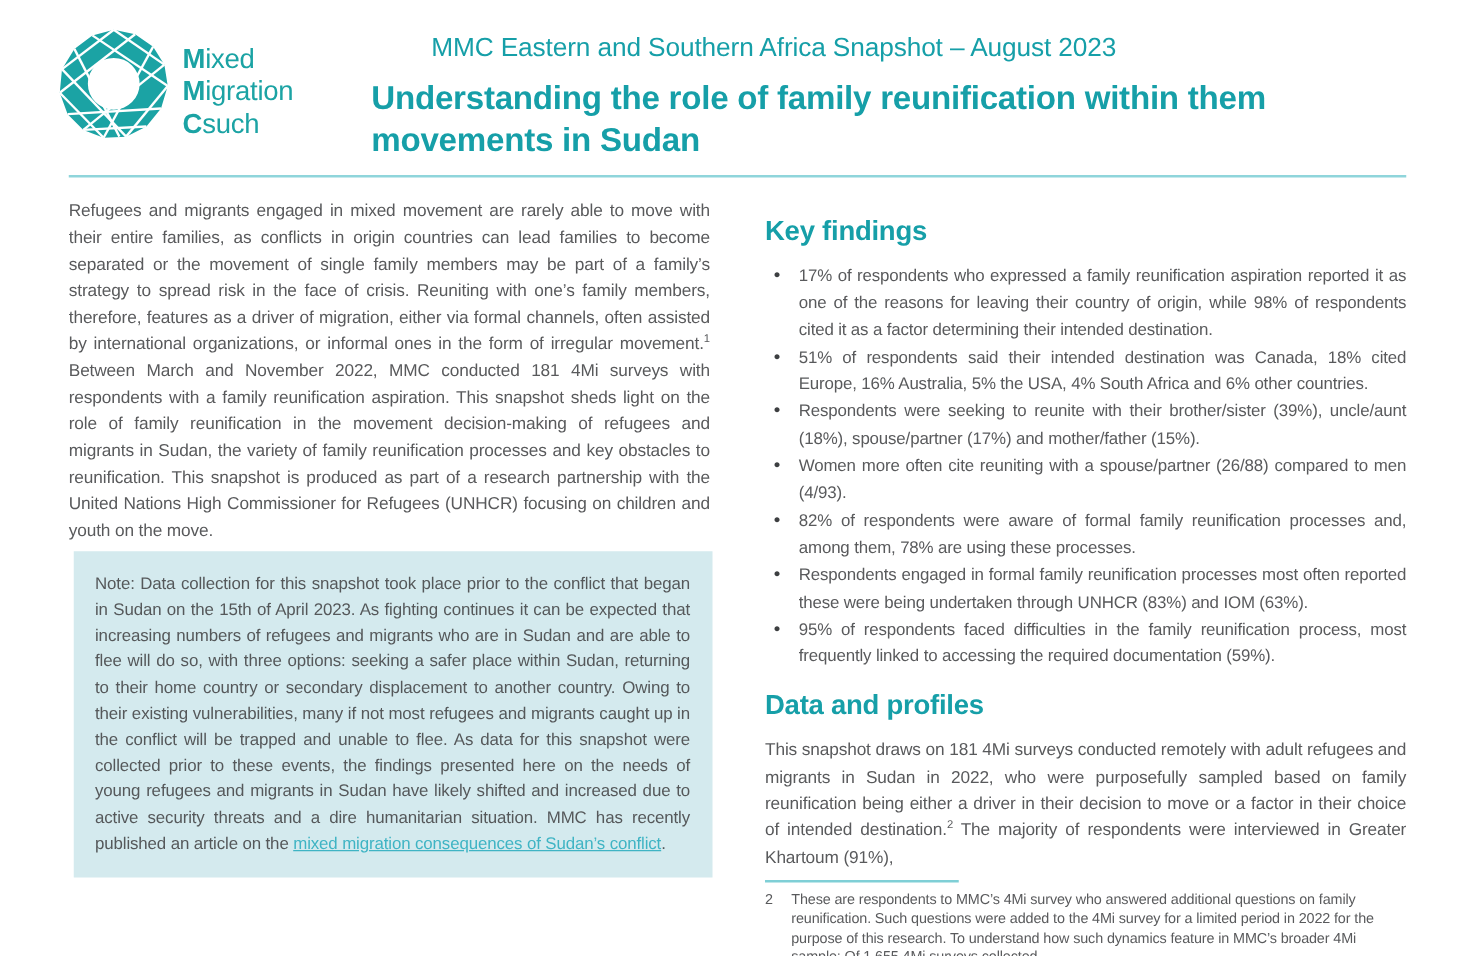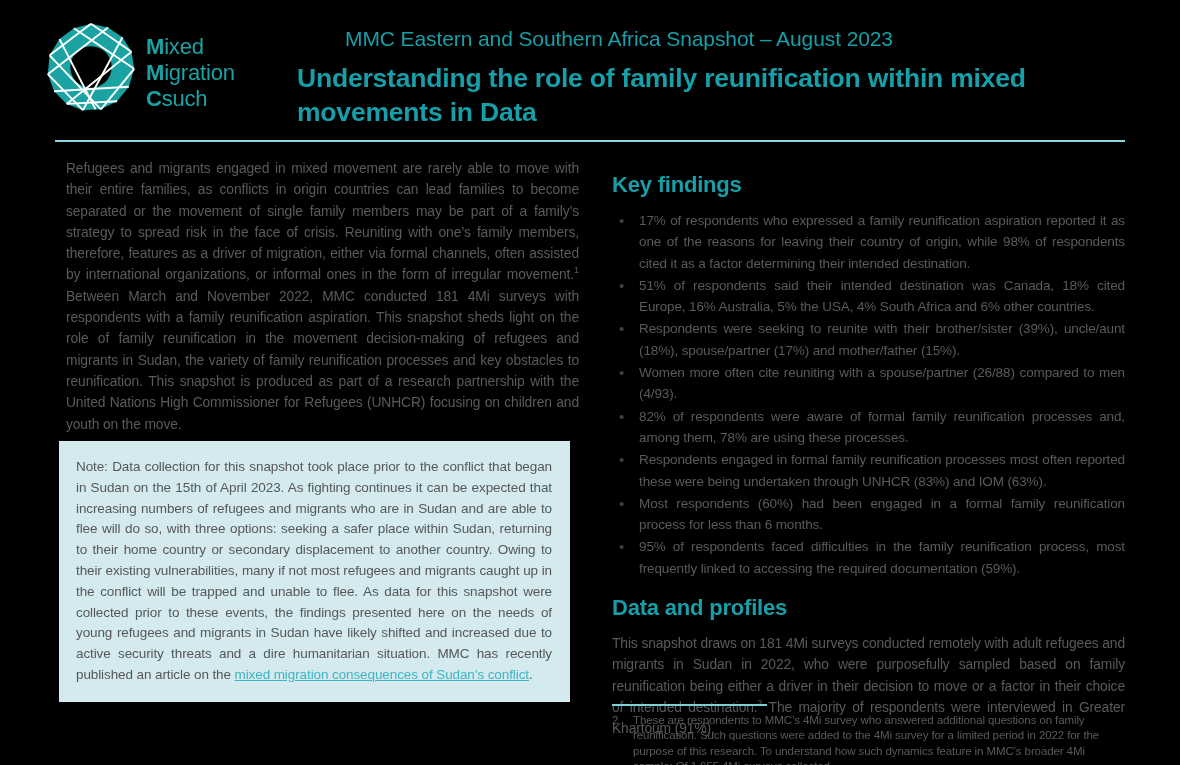--- a/index.html
+++ b/index.html
@@ -1,35 +1,35 @@
 <!DOCTYPE html>
 <html><head>
 <meta charset="utf-8">
 <style>
   html,body{margin:0;padding:0;background:#e8e8e8;}
   .page{
     position:relative;
     width:1180px;height:765px;
-    background:#000000;
+    background:#ffffff;
     overflow:hidden;
     font-family:"Liberation Sans", sans-serif;
     color:#595a5c;
   }
   
   .logo{position:absolute;left:46px;top:22px;display:flex;align-items:flex-start;}
   .logo svg{width:90px;height:90px;display:block;}
   .logo-text{margin-left:10px;padding-top:12px;color:#1ba3a4;font-size:22px;line-height:26px;font-weight:400;letter-spacing:-0.2px;}
   .logo-text b{font-weight:700;}
   .header-text{position:absolute;left:297px;top:27px;width:830px;}
   .kicker{color:#169fa8;font-size:21px;line-height:24px;font-weight:400;letter-spacing:-0.1px;margin-left:48px;}
   .doc-title{color:#169fa8;font-size:26.5px;line-height:34px;font-weight:700;margin-top:10px;letter-spacing:-0.2px;}
   .rule{position:absolute;left:55px;top:140px;width:1070px;height:2px;background:#8fd5db;}
 
   
-  .col-left{position:absolute;left:66px;top:158px;width:513px;}
+  .col-left{position:absolute;left:55px;top:158px;width:513px;}
   .col-right{position:absolute;left:612px;top:156px;width:513px;}
   p.body{
     margin:0;font-size:13.8px;line-height:21.3px;letter-spacing:-0.1px;
     text-align:justify;color:#595a5c;
   }
   sup.fnref{font-size:9px;line-height:0;vertical-align:super;}
 
   
   .notebox{
     position:absolute;left:59px;top:441px;width:511px;min-height:261px;
@@ -87,21 +87,21 @@
     </svg>
     <div class="logo-text">
       <div><b>M</b><span>ixed</span></div>
       <div><b>M</b><span>igration</span></div>
       <div><b>C</b><span>such</span></div>
     </div>
   </div>
 
   <div class="header-text">
     <div class="kicker">MMC Eastern and Southern Africa Snapshot – August 2023</div>
-    <div class="doc-title">Understanding the role of family reunification within mixed movements in Data</div>
+    <div class="doc-title">Understanding the role of family reunification within them movements in Sudan</div>
   </div>
 
   <div class="rule"></div>
 
   <div class="col-left">
     <p class="body"><span>Refugees and migrants engaged in mixed movement are rarely able to move with their entire families, as conflicts in origin countries can lead families to become separated or the movement of single family members may be part of a family’s strategy to spread risk in the face of crisis. Reuniting with one’s family members, therefore, features as a driver of migration, either via formal channels, often assisted by international organizations, or informal ones in the form of irregular movement.</span><sup class="fnref">1</sup><span> Between March and November 2022, MMC conducted 181 4Mi surveys with respondents with a family reunification aspiration. This snapshot sheds light on the role of family reunification in the movement decision-making of refugees and migrants in Sudan, the variety of family reunification processes and key obstacles to reunification. This snapshot is produced as part of a research partnership with the United Nations High Commissioner for Refugees (UNHCR) focusing on children and youth on the move.</span></p>
   </div>
 
   <div class="notebox">
     <p><span>Note: Data collection for this snapshot took place prior to the conflict that began in Sudan on the 15th of April 2023. As fighting continues it can be expected that increasing numbers of refugees and migrants who are in Sudan and are able to flee will do so, with three options: seeking a safer place within Sudan, returning to their home country or secondary displacement to another country. Owing to their existing vulnerabilities, many if not most refugees and migrants caught up in the conflict will be trapped and unable to flee. As data for this snapshot were collected prior to these events, the findings presented here on the needs of young refugees and migrants in Sudan have likely shifted and increased due to active security threats and a dire humanitarian situation. MMC has recently published an article on the </span><a class="note-link">mixed migration consequences of Sudan’s conflict</a><span>.</span></p>
@@ -109,21 +109,20 @@
 
   <div class="col-right">
     <h2 class="section">Key findings</h2>
     <ul class="findings">
       <li>17% of respondents who expressed a family reunification aspiration reported it as one of the reasons for leaving their country of origin, while 98% of respondents cited it as a factor determining their intended destination.</li>
       <li>51% of respondents said their intended destination was Canada, 18% cited Europe, 16% Australia, 5% the USA, 4% South Africa and 6% other countries.</li>
       <li>Respondents were seeking to reunite with their brother/sister (39%), uncle/aunt (18%), spouse/partner (17%) and mother/father (15%).</li>
       <li>Women more often cite reuniting with a spouse/partner (26/88) compared to men (4/93).</li>
       <li>82% of respondents were aware of formal family reunification processes and, among them, 78% are using these processes.</li>
       <li>Respondents engaged in formal family reunification processes most often reported these were being undertaken through UNHCR (83%) and IOM (63%).</li>
-      <li>Most respondents (60%) had been engaged in a formal family reunification process for less than 6 months.</li>
       <li>95% of respondents faced difficulties in the family reunification process, most frequently linked to accessing the required documentation (59%).</li>
     </ul>
 
     <h2 class="section section-2">Data and profiles</h2>
     <p class="body"><span>This snapshot draws on 181 4Mi surveys conducted remotely with adult refugees and migrants in Sudan in 2022, who were purposefully sampled based on family reunification being either a driver in their decision to move or a factor in their choice of intended destination.</span><sup class="fnref">2</sup><span> The majority of respondents were interviewed in Greater Khartoum (91%),</span></p>
   </div>
 
   <div class="footnote">
     <div class="fn-rule"></div>
     <div class="fn-row">

